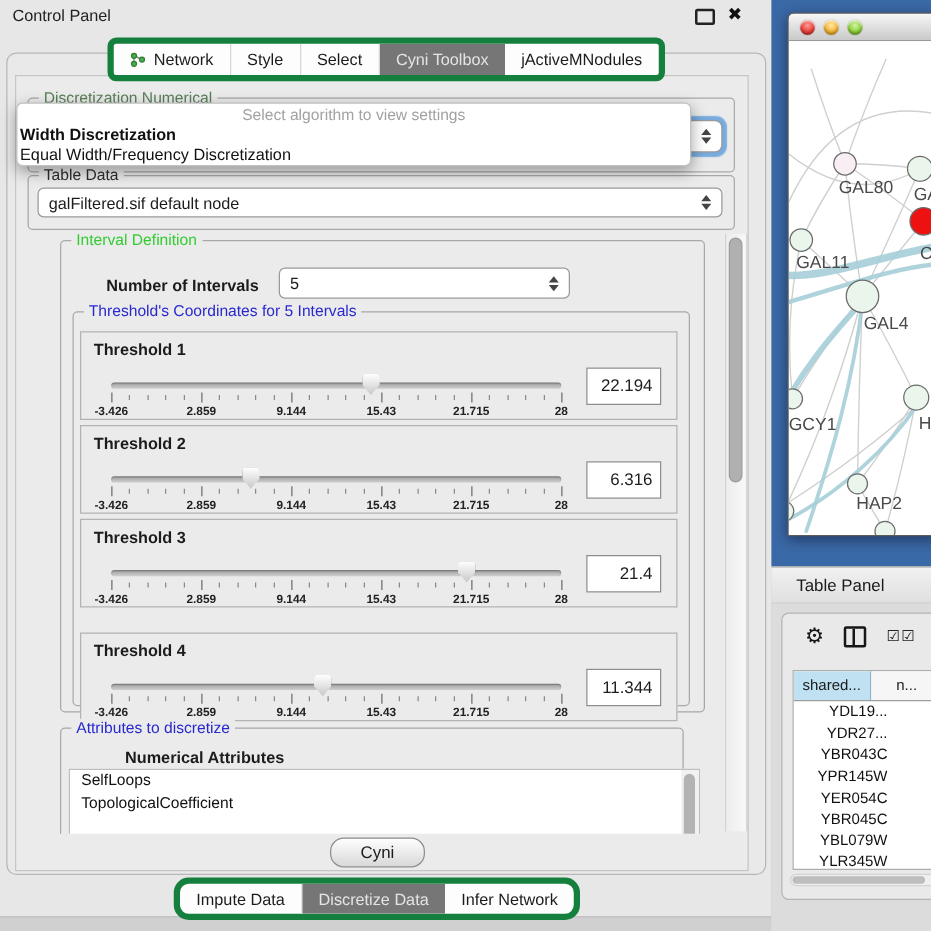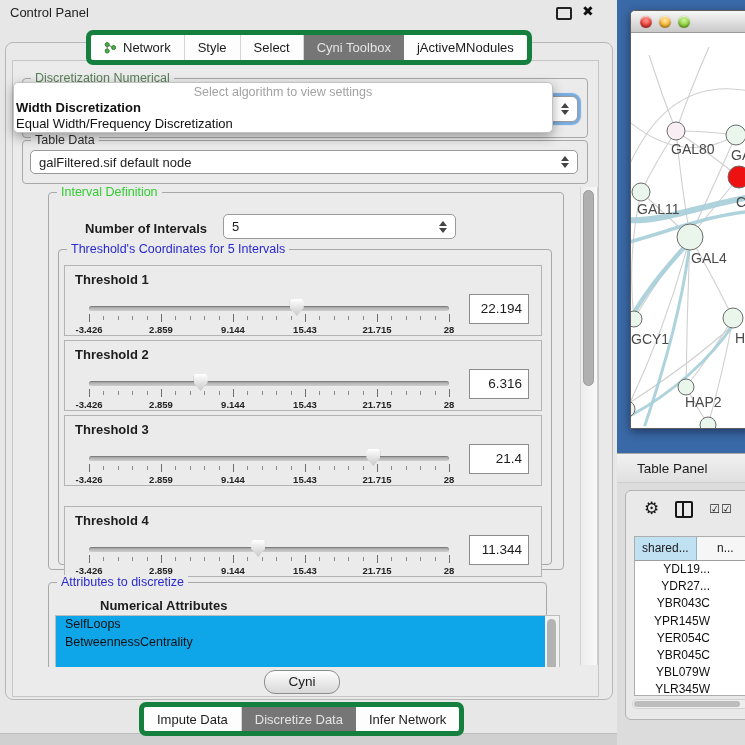--- a/index.html
+++ b/index.html
@@ -13,21 +13,21 @@
   .cp-title{position:absolute;left:10px;top:0;height:25px;line-height:25px;font-size:13px;color:#222;}
   .win-float{position:absolute;left:556px;top:7px;width:12px;height:9px;border:2px solid #222;border-radius:2px;}
   .win-close{position:absolute;left:582px;top:3px;font-size:14px;font-weight:bold;color:#111;}
 
   .content-panel{position:absolute;left:5px;top:42px;width:606px;height:656px;border:1px solid #b7b7b7;border-radius:8px;background:#e9e9e9;}
   .inner-panel{position:absolute;left:12px;top:60px;width:585px;height:635px;border:1px solid #c6c6c6;background:#ebebeb;}
 
   
   .tabbar{position:absolute;display:flex;background:#fdfdfd;border:5px solid #15803d;border-radius:7px;overflow:hidden;z-index:60;}
   #cp-tabs{left:86px;top:30px;height:25px;}
-  #bottom-tabs{left:139px;top:702px;height:24px;}
+  #bottom-tabs{left:139px;top:702px;height:24px;border-radius:12px;}
   .tab{display:flex;align-items:center;padding:0 13px;font-size:13px;color:#1c1c1c;border-right:1px solid #d6d6d6;background:transparent;white-space:nowrap;}
   .tab:last-child{border-right:none;}
   .tab.selected{background:var(--tabsel,#767676);color:#e4e4e4;border-right:none;}
   .tab .ticon{margin-right:6px;display:inline-flex;}
 
   
   .group-box{position:absolute;border:1px solid #a8a8a8;border-radius:4px;background:transparent;}
   .gb-title{position:absolute;top:-8px;left:8px;background:#ebebeb;padding:0 4px;font-size:12.5px;white-space:nowrap;}
   .gb-green{color:var(--green,#33cc33);}
   .gb-blue{color:var(--blue,#2929cf);}
@@ -63,21 +63,21 @@
   .ticks{position:absolute;left:0;top:15px;width:100%;height:9px;}
   .tick{position:absolute;top:0;width:1px;background:#6e6e6e;}
   .tick.minor{height:4px;top:2px;background:#8a8a8a;}
   .tick.major{height:8px;}
   .tlabels{position:absolute;left:0;top:25px;width:100%;height:12px;}
   .tlabels span{position:absolute;transform:translateX(-50%);font-size:9.5px;font-weight:bold;color:#222;white-space:nowrap;}
   .t-value{position:absolute;left:404px;top:28px;width:52px;height:28px;background:#fff;border:1px solid #8d8d8d;font-size:13.5px;text-align:right;line-height:28px;padding-right:6px;}
 
   
   #attr-label{position:absolute;left:52px;top:598px;font-size:13px;font-weight:bold;margin-left:48px;}
-  #attr-list-box{position:absolute;left:55px;top:615px;width:505px;height:60px;background:#0ea5e9;border:1px solid #bdbdbd;box-sizing:border-box;}
+  #attr-list-box{position:absolute;left:55px;top:615px;width:505px;height:60px;background:#ffffff;border:1px solid #bdbdbd;box-sizing:border-box;}
   .attr-item{font-size:12.5px;line-height:17.5px;padding-left:9px;color:#111;white-space:nowrap;}
   .list-scroll{position:absolute;right:0;top:0;bottom:0;width:14px;background:#f1f1f1;}
   .list-scroll .lthumb{position:absolute;left:2px;top:3px;width:9px;height:52px;border-radius:5px;background:#b3b3b3;}
 
   
   #main-scroll{position:absolute;left:580px;top:187px;width:16px;height:478px;background:linear-gradient(to right,#ededed,#f8f8f8);border-left:1px solid #d4d4d4;border-right:1px solid #cfcfcf;}
   #main-scroll .vthumb{position:absolute;left:2px;top:3px;width:11px;height:196px;border-radius:6px;background:#b0b0b0;border:1px solid #9d9d9d;box-sizing:border-box;}
 
   
   #apply-btn{position:absolute;left:264px;top:670px;width:74px;height:22px;border:1px solid #8d8d8d;border-radius:11px;background:linear-gradient(#fefefe,#d8d8d8);font-size:13.5px;text-align:center;line-height:21px;}
@@ -382,21 +382,21 @@
           </div>
         </div>
 
       <div class="group-box" style="left:48px;top:582px;width:497px;height:100px;">
         <span class="gb-title gb-blue">Attributes to discretize</span>
       </div>
       <span id="attr-label">Numerical Attributes</span>
       <div id="attr-list-box">
         <div id="attr-list">
             <div class="attr-item">SelfLoops</div>
-            <div class="attr-item">BetweennessCentrality</div>
+            <div class="attr-item">TopologicalCoefficient</div>
           </div>
         <div class="list-scroll">
             <div class="lthumb"></div>
           </div>
       </div>
     </div>
 
     <div id="main-scroll">
         <div class="vthumb"></div>
       </div>

